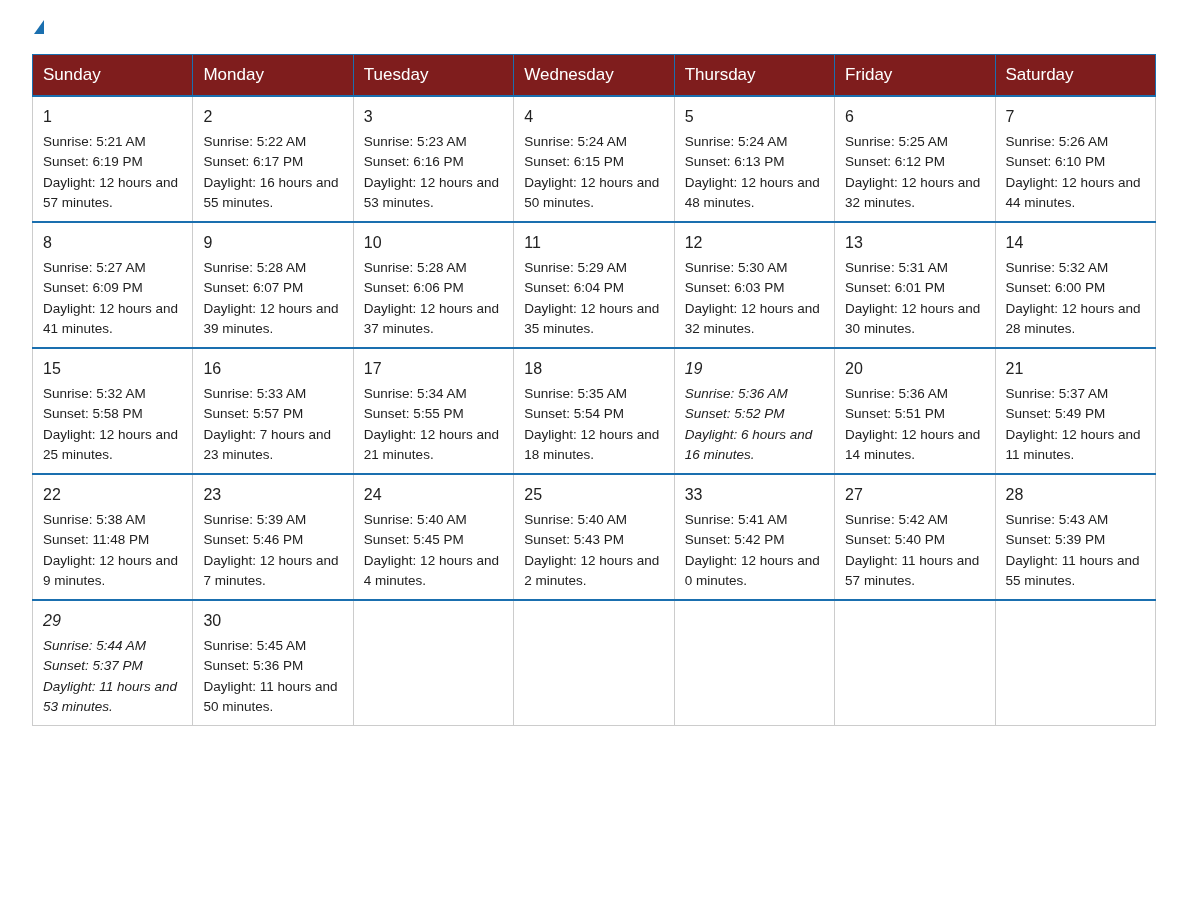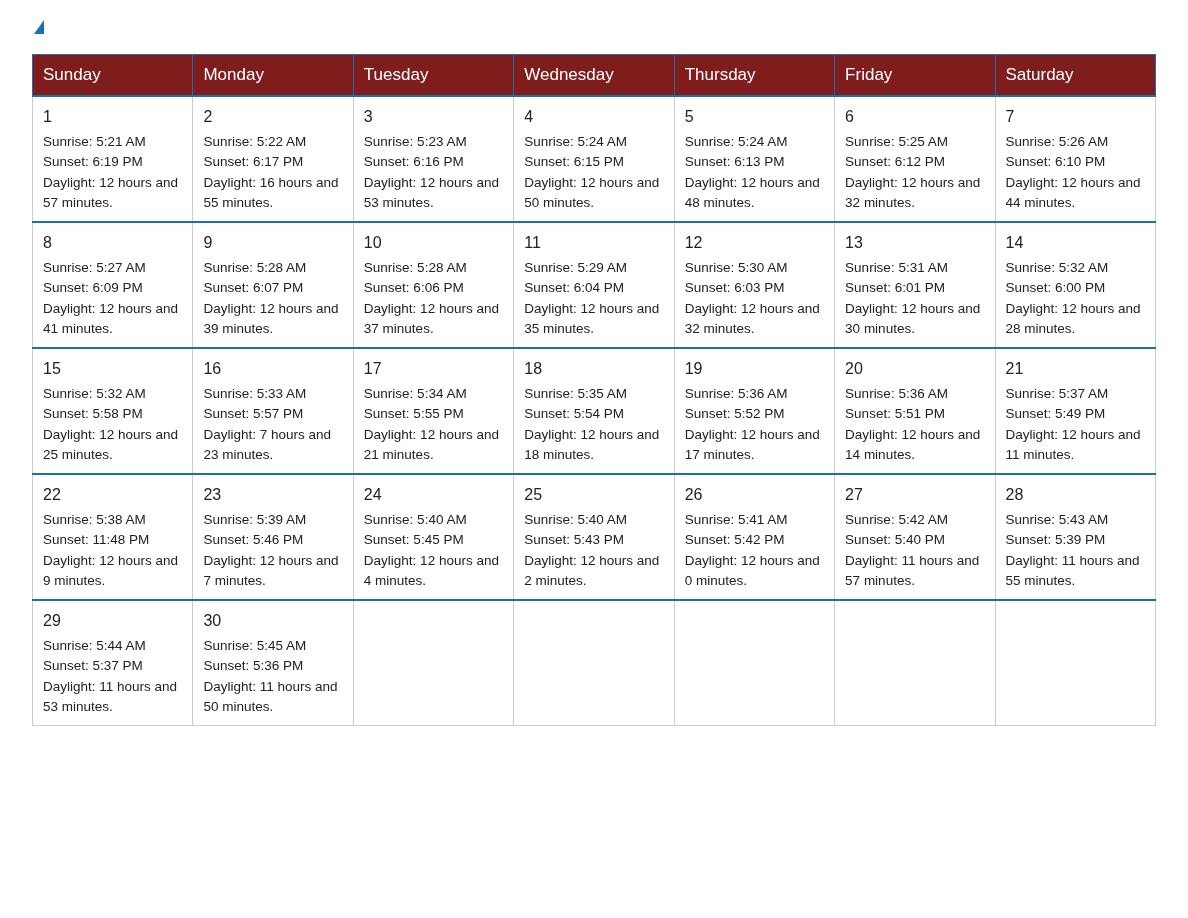--- a/index.html
+++ b/index.html
@@ -158,35 +158,35 @@
         <td style="border-top: 2px solid rgb(26, 111, 175);"><span class="day-num">11</span><span>Sunrise: 5:29 AM</span><br><span>Sunset: 6:04 PM</span><br><span>Daylight: 12 hours and 35 minutes.</span></td>
         <td style="border-top: 2px solid rgb(26, 111, 175);"><span class="day-num">12</span><span>Sunrise: 5:30 AM</span><br><span>Sunset: 6:03 PM</span><br><span>Daylight: 12 hours and 32 minutes.</span></td>
         <td style="border-top: 2px solid rgb(26, 111, 175);"><span class="day-num">13</span><span>Sunrise: 5:31 AM</span><br><span>Sunset: 6:01 PM</span><br><span>Daylight: 12 hours and 30 minutes.</span></td>
         <td style="border-top: 2px solid rgb(26, 111, 175);"><span class="day-num">14</span><span>Sunrise: 5:32 AM</span><br><span>Sunset: 6:00 PM</span><br><span>Daylight: 12 hours and 28 minutes.</span></td>
       </tr>
       <tr class="row-separator">
         <td style="border-top: 2px solid rgb(26, 111, 175); margin-top: 17px;"><span class="day-num">15</span><span>Sunrise: 5:32 AM</span><br><span>Sunset: 5:58 PM</span><br><span>Daylight: 12 hours and 25 minutes.</span></td>
         <td style="border-top: 2px solid rgb(26, 111, 175);"><span class="day-num">16</span><span>Sunrise: 5:33 AM</span><br><span>Sunset: 5:57 PM</span><br><span>Daylight: 7 hours and 23 minutes.</span></td>
         <td style="border-top: 2px solid rgb(26, 111, 175);"><span class="day-num">17</span><span>Sunrise: 5:34 AM</span><br><span>Sunset: 5:55 PM</span><br><span>Daylight: 12 hours and 21 minutes.</span></td>
         <td style="border-top: 2px solid rgb(26, 111, 175);"><span class="day-num">18</span><span>Sunrise: 5:35 AM</span><br><span>Sunset: 5:54 PM</span><br><span>Daylight: 12 hours and 18 minutes.</span></td>
-        <td style="border-top: 2px solid rgb(26, 111, 175);"><span class="day-num">19</span><span>Sunrise: 5:36 AM</span><br><span>Sunset: 5:52 PM</span><br><span>Daylight: 12 hours and 17 minutes.</span></td>
+        <td style="border-top: 2px solid rgb(26, 111, 175); font-style: italic;"><span class="day-num">19</span><span>Sunrise: 5:36 AM</span><br><span>Sunset: 5:52 PM</span><br><span>Daylight: 6 hours and 16 minutes.</span></td>
         <td style="border-top: 2px solid rgb(26, 111, 175);"><span class="day-num">20</span><span>Sunrise: 5:36 AM</span><br><span>Sunset: 5:51 PM</span><br><span>Daylight: 12 hours and 14 minutes.</span></td>
         <td style="border-top: 2px solid rgb(26, 111, 175);"><span class="day-num">21</span><span>Sunrise: 5:37 AM</span><br><span>Sunset: 5:49 PM</span><br><span>Daylight: 12 hours and 11 minutes.</span></td>
       </tr>
       <tr class="row-separator">
         <td style="border-top: 2px solid rgb(26, 111, 175); margin-left: 24px;"><span class="day-num">22</span><span>Sunrise: 5:38 AM</span><br><span>Sunset: 11:48 PM</span><br><span>Daylight: 12 hours and 9 minutes.</span></td>
         <td style="border-top: 2px solid rgb(26, 111, 175);"><span class="day-num">23</span><span>Sunrise: 5:39 AM</span><br><span>Sunset: 5:46 PM</span><br><span>Daylight: 12 hours and 7 minutes.</span></td>
         <td style="border-top: 2px solid rgb(26, 111, 175);"><span class="day-num">24</span><span>Sunrise: 5:40 AM</span><br><span>Sunset: 5:45 PM</span><br><span>Daylight: 12 hours and 4 minutes.</span></td>
         <td style="border-top: 2px solid rgb(26, 111, 175);"><span class="day-num">25</span><span>Sunrise: 5:40 AM</span><br><span>Sunset: 5:43 PM</span><br><span>Daylight: 12 hours and 2 minutes.</span></td>
-        <td style="border-top: 2px solid rgb(26, 111, 175);"><span class="day-num">26</span><span>Sunrise: 5:41 AM</span><br><span>Sunset: 5:42 PM</span><br><span>Daylight: 12 hours and 0 minutes.</span></td>
+        <td style="border-top: 2px solid rgb(26, 111, 175);"><span class="day-num">33</span><span>Sunrise: 5:41 AM</span><br><span>Sunset: 5:42 PM</span><br><span>Daylight: 12 hours and 0 minutes.</span></td>
         <td style="border-top: 2px solid rgb(26, 111, 175);"><span class="day-num">27</span><span>Sunrise: 5:42 AM</span><br><span>Sunset: 5:40 PM</span><br><span>Daylight: 11 hours and 57 minutes.</span></td>
         <td style="border-top: 2px solid rgb(26, 111, 175);"><span class="day-num">28</span><span>Sunrise: 5:43 AM</span><br><span>Sunset: 5:39 PM</span><br><span>Daylight: 11 hours and 55 minutes.</span></td>
       </tr>
       <tr class="row-separator">
-        <td style="border-top: 2px solid rgb(26, 111, 175);"><span class="day-num">29</span><span>Sunrise: 5:44 AM</span><br><span>Sunset: 5:37 PM</span><br><span>Daylight: 11 hours and 53 minutes.</span></td>
+        <td style="border-top: 2px solid rgb(26, 111, 175); font-style: italic;"><span class="day-num">29</span><span>Sunrise: 5:44 AM</span><br><span>Sunset: 5:37 PM</span><br><span>Daylight: 11 hours and 53 minutes.</span></td>
         <td style="border-top: 2px solid rgb(26, 111, 175);"><span class="day-num">30</span><span>Sunrise: 5:45 AM</span><br><span>Sunset: 5:36 PM</span><br><span>Daylight: 11 hours and 50 minutes.</span></td>
         <td class="empty-cell" style="border-top: 2px solid rgb(26, 111, 175);"></td>
         <td class="empty-cell" style="border-top: 2px solid rgb(26, 111, 175);"></td>
         <td class="empty-cell" style="border-top: 2px solid rgb(26, 111, 175);"></td>
         <td class="empty-cell" style="border-top: 2px solid rgb(26, 111, 175);"></td>
         <td class="empty-cell" style="border-top: 2px solid rgb(26, 111, 175);"></td>
       </tr>
     </tbody>
 </table>
 

